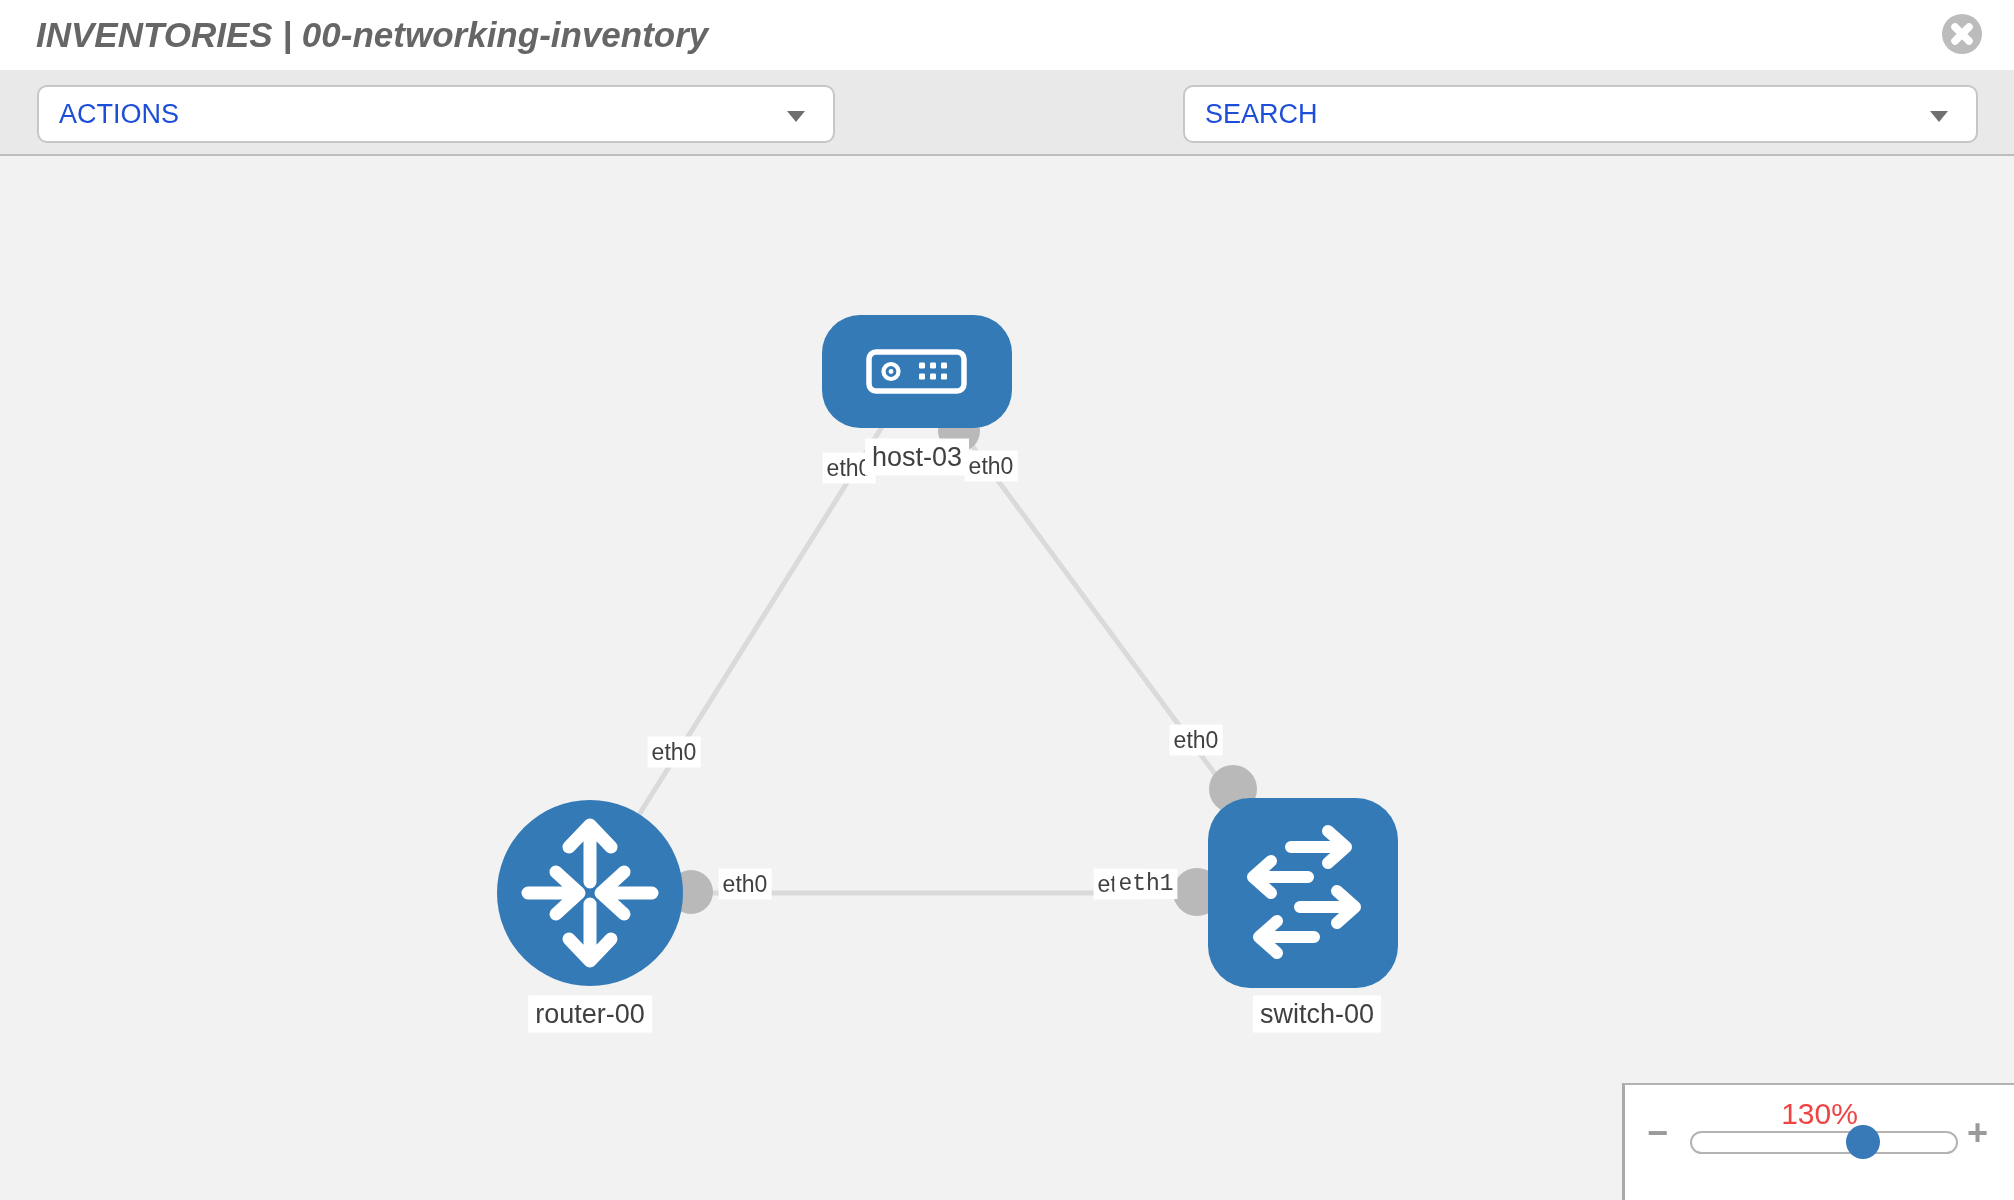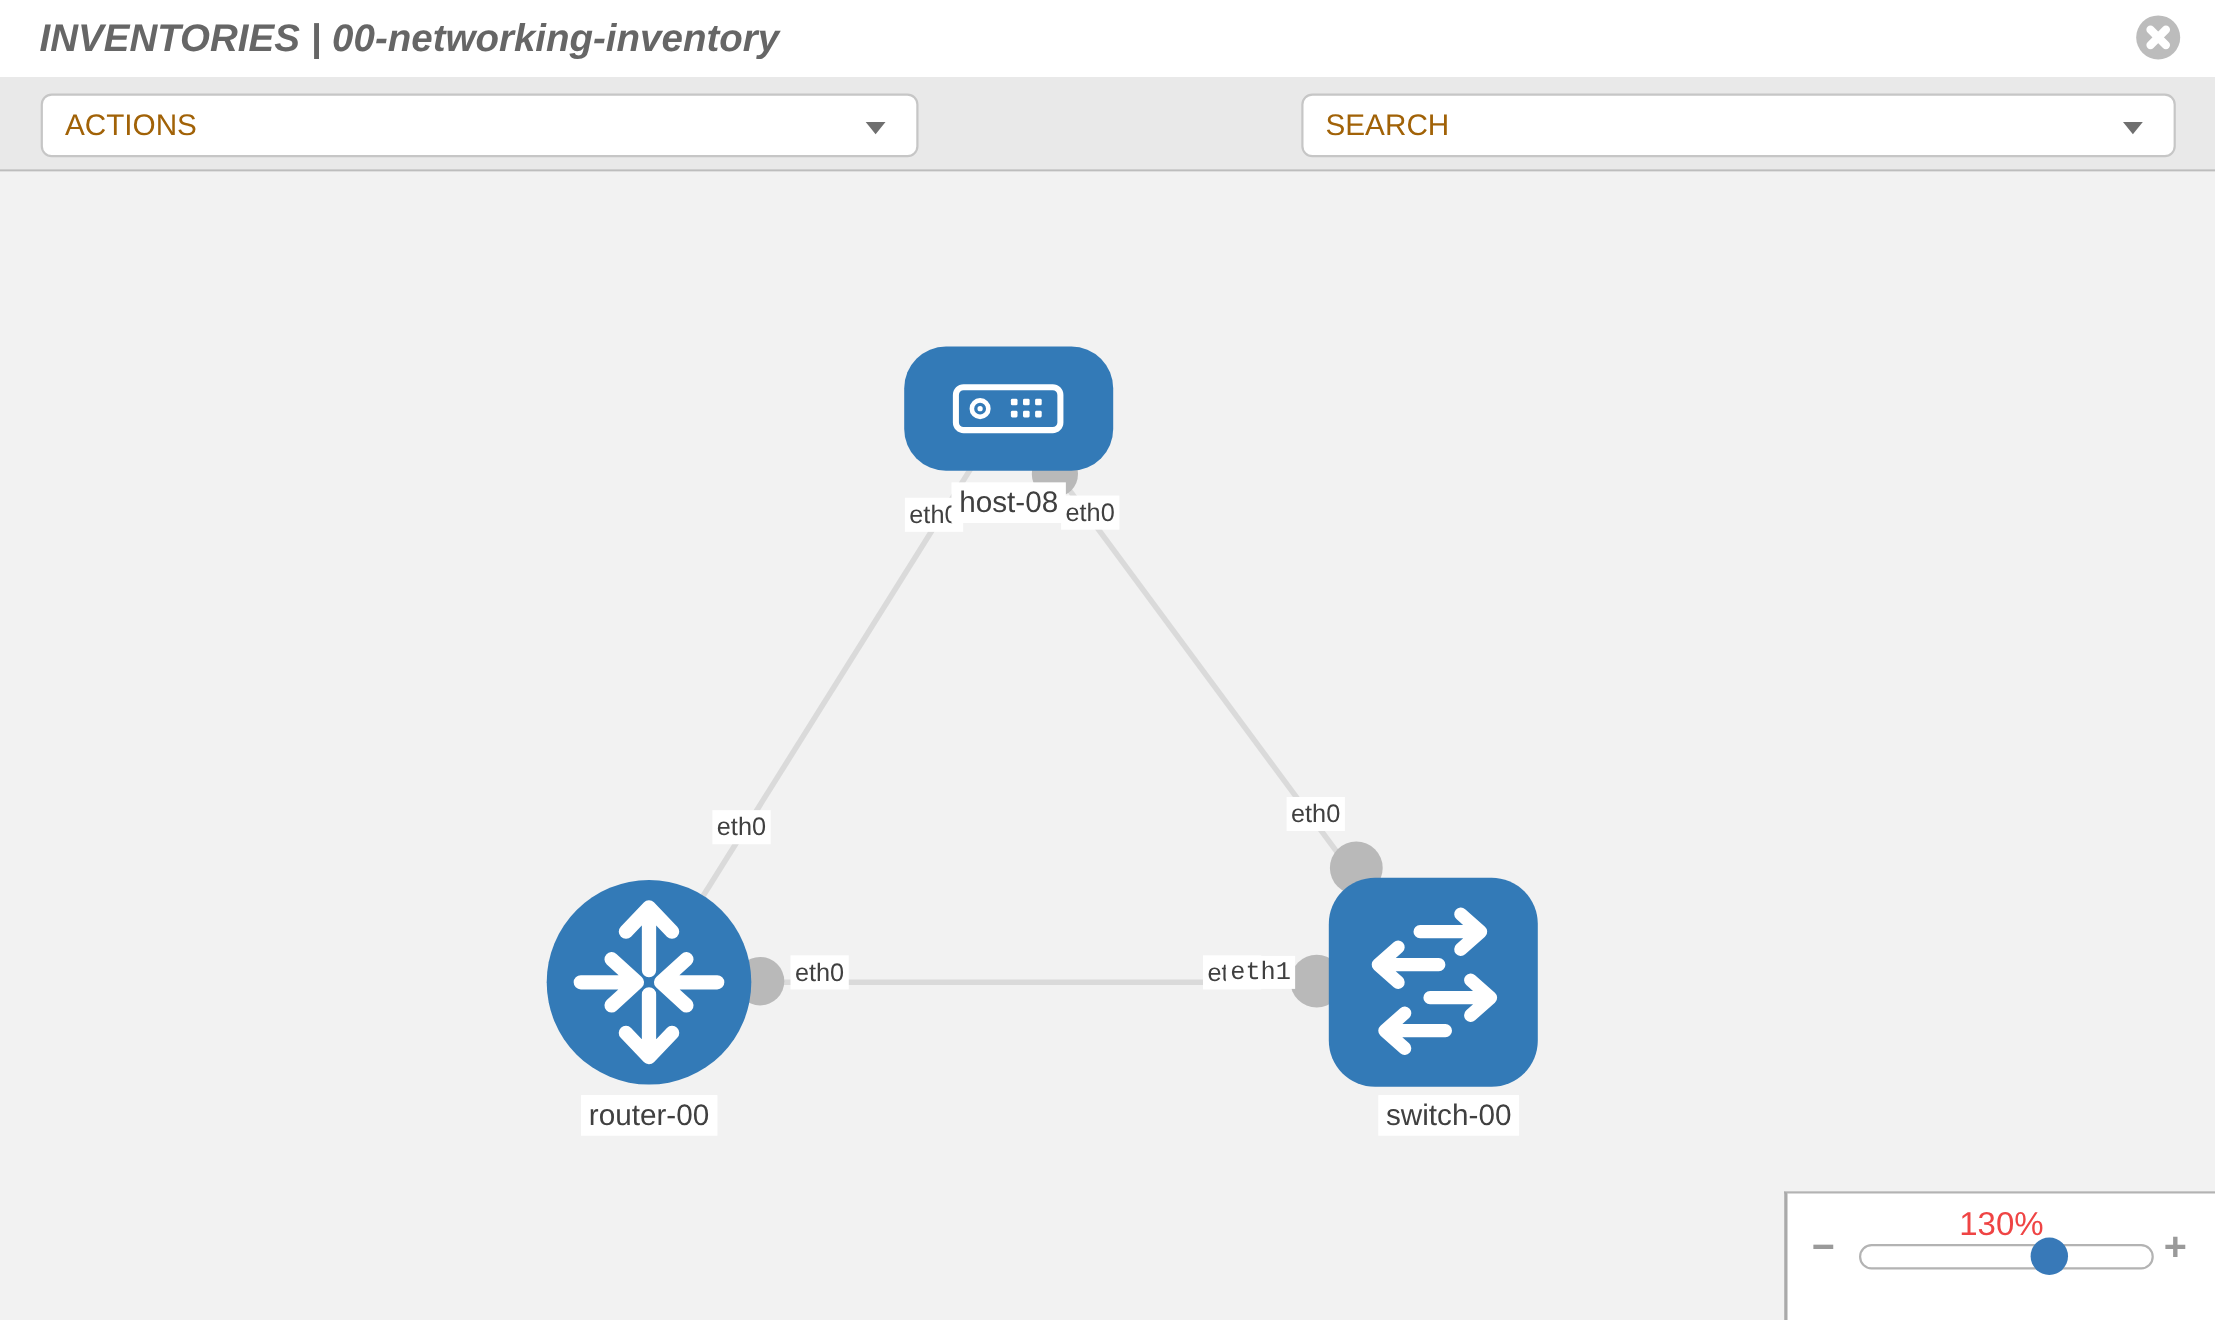--- a/index.html
+++ b/index.html
@@ -13,21 +13,21 @@
   .close-btn{position:absolute;left:1942px;top:14px;width:40px;height:40px;border:none;padding:0;
     background:#bcbcbc;border-radius:50%;cursor:pointer;}
   .close-btn svg{display:block;margin:0 auto;}
 
   
   .toolbar{position:absolute;left:0;top:70px;width:2014px;height:84px;background:#e9e9e9;
     border-bottom:2px solid #bdbdbd;}
   .select{position:absolute;top:15px;height:58px;background:#ffffff;border:2px solid #c6c6c6;
     border-radius:10px;box-sizing:border-box;cursor:pointer;}
   .select .sel-label{position:absolute;left:20px;top:0;height:54px;line-height:54px;
-    font-size:27px;color:#a16207;}
+    font-size:27px;color:#1d4ed8;}
   .select .caret{position:absolute;right:28px;top:24px;width:0;height:0;
     border-left:9px solid transparent;border-right:9px solid transparent;border-top:11px solid #6f6f6f;}
   .select.actions{left:37px;width:798px;}
   .select.search{left:1183px;width:795px;}
   .tool-btn{position:absolute;top:88px;width:48px;height:48px;background:transparent;border:none;
     padding:0;cursor:pointer;}
   .tool-btn.wrench{left:1042px;}
   .tool-btn.key{left:1110px;}
 
   
@@ -159,21 +159,21 @@
     </svg>
 
     <span class="elabel" style="left:674px;top:596px;">eth0</span>
     <span class="elabel" style="left:849px;top:312px;">eth0</span>
     <span class="elabel" style="left:991px;top:310px;">eth0</span>
     <span class="elabel" style="left:1196px;top:584px;">eth0</span>
     <span class="elabel" style="left:745px;top:728px;">eth0</span>
     <span class="elabel" style="left:1120px;top:728px;">eth0</span>
     <span class="elabel over" style="left:1146px;top:728px;">eth1</span>
 
-    <span class="nlabel" style="left:917px;top:301px;">host-08</span>
+    <span class="nlabel" style="left:917px;top:301px;">host-03</span>
     <span class="nlabel" style="left:590px;top:858px;">router-00</span>
     <span class="nlabel" style="left:1303px;top:858px;margin-left:14px;">switch-00</span>
 
     <div class="zoom-panel">
       <div class="zoom-level">130%</div>
       <button class="zoom-minus">−</button>
       <div class="zoom-track">
         <div class="zoom-handle"></div>
       </div>
       <button class="zoom-plus">+</button>

